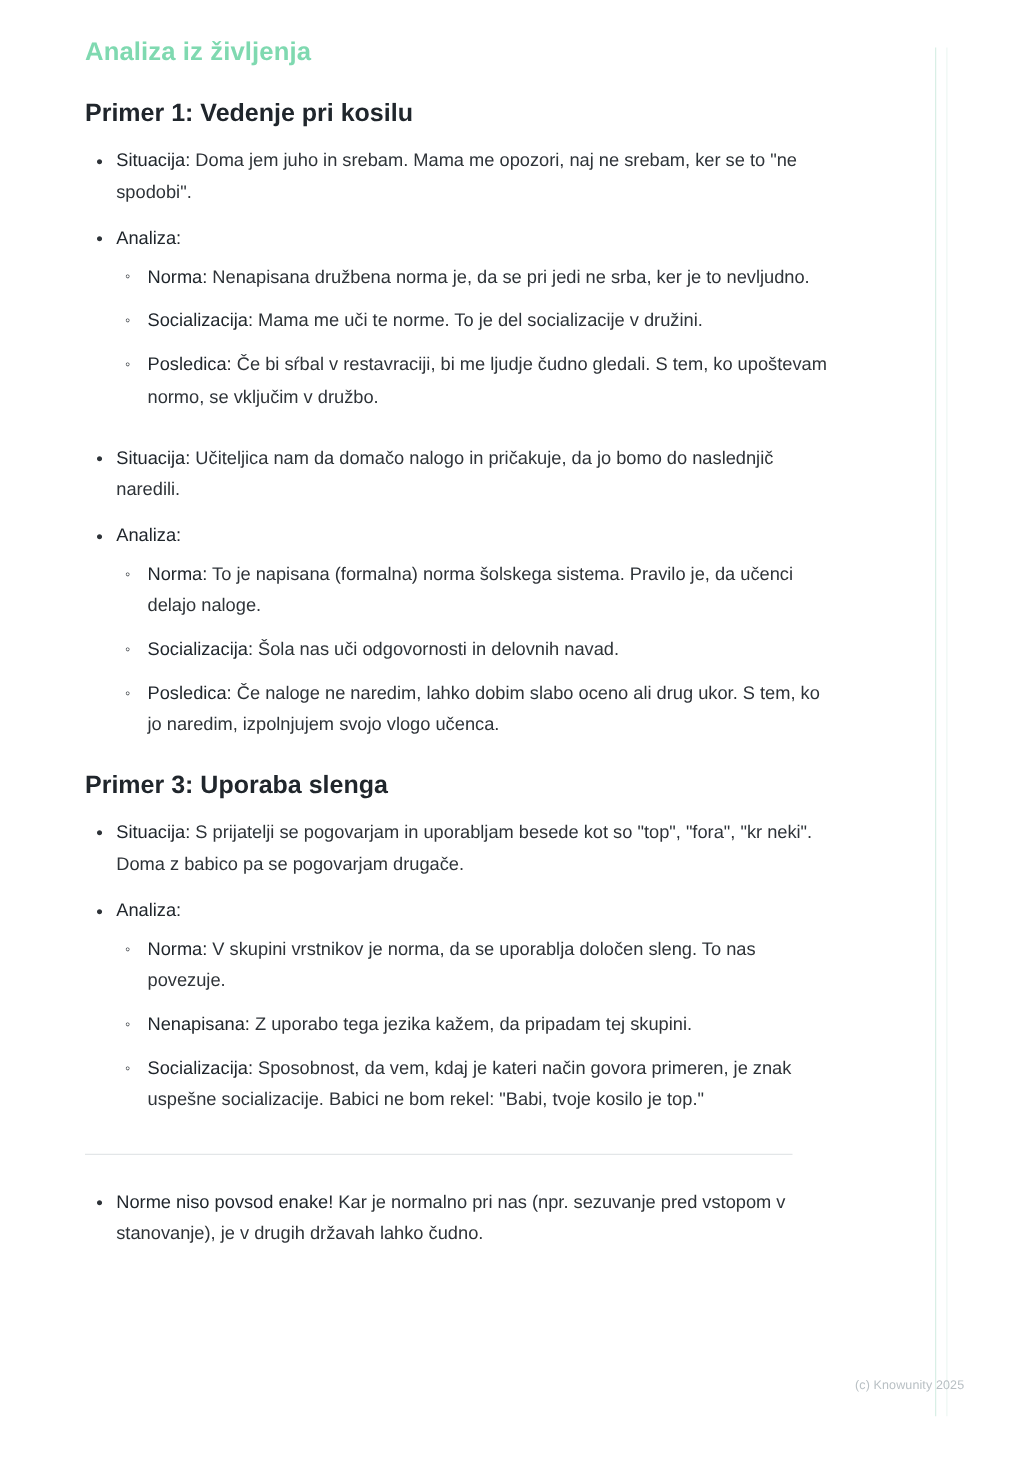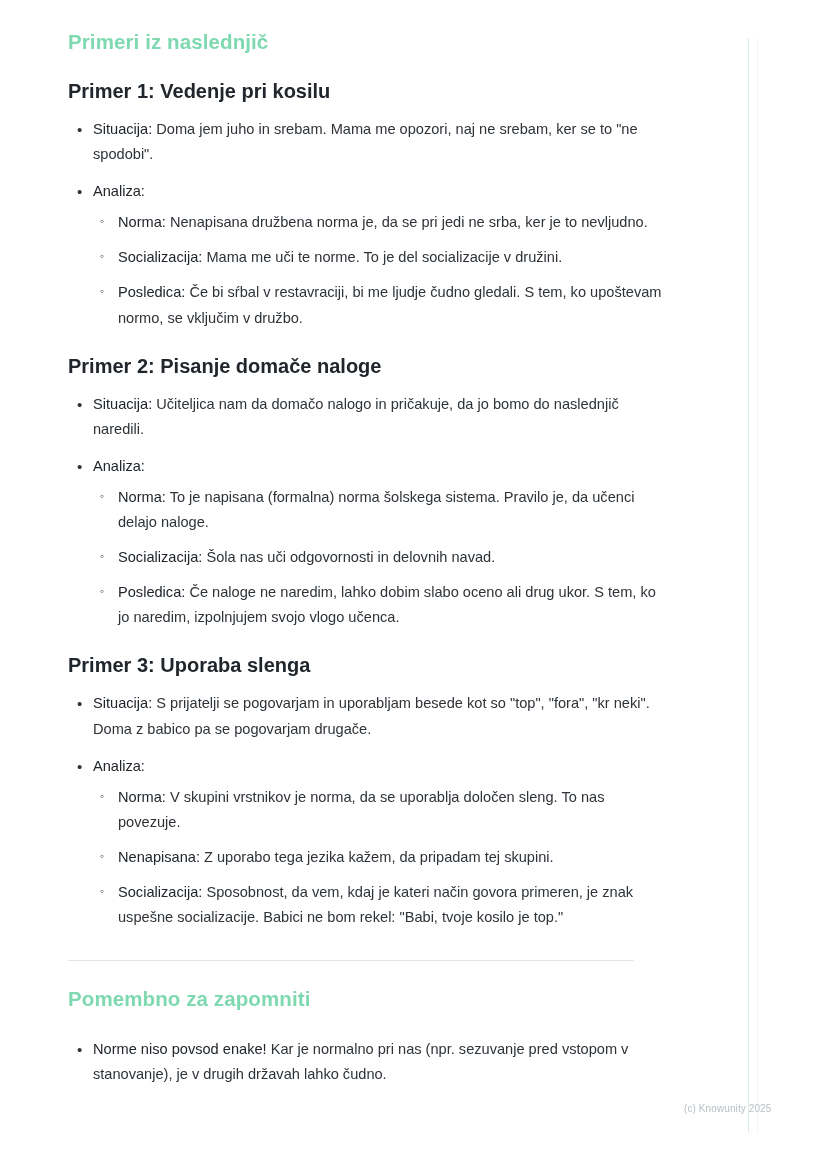--- a/index.html
+++ b/index.html
@@ -135,21 +135,21 @@
 
 <div class="page">
 
   <div class="right-band">
     <div class="line-a"></div>
     <div class="line-b"></div>
   </div>
 
   <div class="content">
 
-    <h1 class="section-title">Primeri iz naslednjič</h1>
+    <h1 class="section-title">Analiza iz življenja</h1>
 
     <div class="blk">
       <h2 class="sub-title">Primer 1: Vedenje pri kosilu</h2>
       <ul class="level1">
         <li>
           <span class="bullet">•</span>
           <span class="lead">Situacija:</span><span> Doma jem juho in srebam. Mama me opozori, naj ne srebam, ker se to "ne spodobi".</span>
         </li>
         <li>
           <span class="bullet">•</span>
@@ -166,21 +166,20 @@
             <li>
               <span class="bullet">◦</span>
               <span class="lead">Posledica:</span><span> Če bi sŕbal v restavraciji, bi me ljudje čudno gledali. S tem, ko upoštevam normo, se vključim v družbo.</span>
             </li>
           </ul>
         </li>
       </ul>
     </div>
 
     <div class="blk">
-      <h2 class="sub-title">Primer 2: Pisanje domače naloge</h2>
       <ul class="level1">
         <li>
           <span class="bullet">•</span>
           <span class="lead">Situacija:</span><span> Učiteljica nam da domačo nalogo in pričakuje, da jo bomo do naslednjič naredili.</span>
         </li>
         <li>
           <span class="bullet">•</span>
           <span class="lead">Analiza:</span><span></span>
           <ul class="level2">
             <li>
@@ -223,21 +222,20 @@
               <span class="bullet">◦</span>
               <span class="lead">Socializacija:</span><span> Sposobnost, da vem, kdaj je kateri način govora primeren, je znak uspešne socializacije. Babici ne bom rekel: "Babi, tvoje kosilo je top."</span>
             </li>
           </ul>
         </li>
       </ul>
     </div>
 
     <hr class="divider">
 
-    <h1 class="section-title">Pomembno za zapomniti</h1>
 
     <ul class="level1">
       <li>
         <span class="bullet">•</span>
         <span class="lead">Norme niso povsod enake!</span><span> Kar je normalno pri nas (npr. sezuvanje pred vstopom v stanovanje), je v drugih državah lahko čudno.</span>
       </li>
     </ul>
 
   </div>
 

